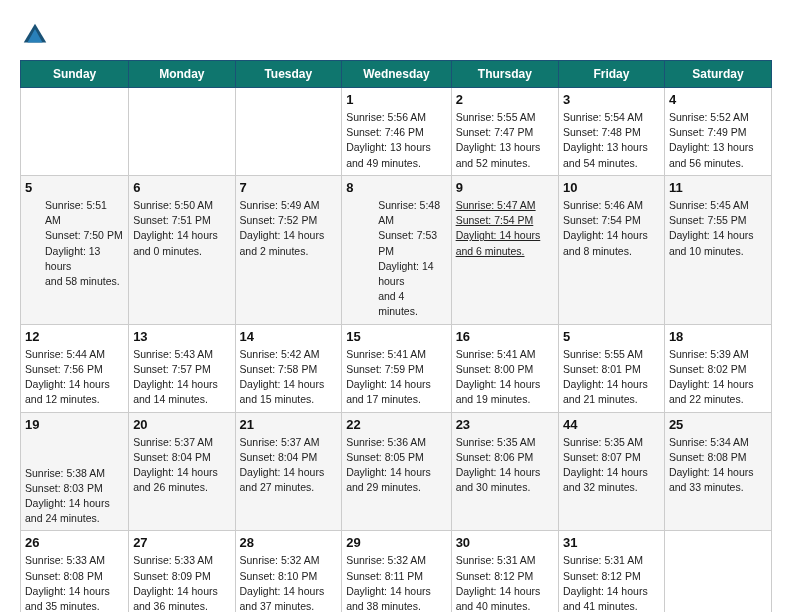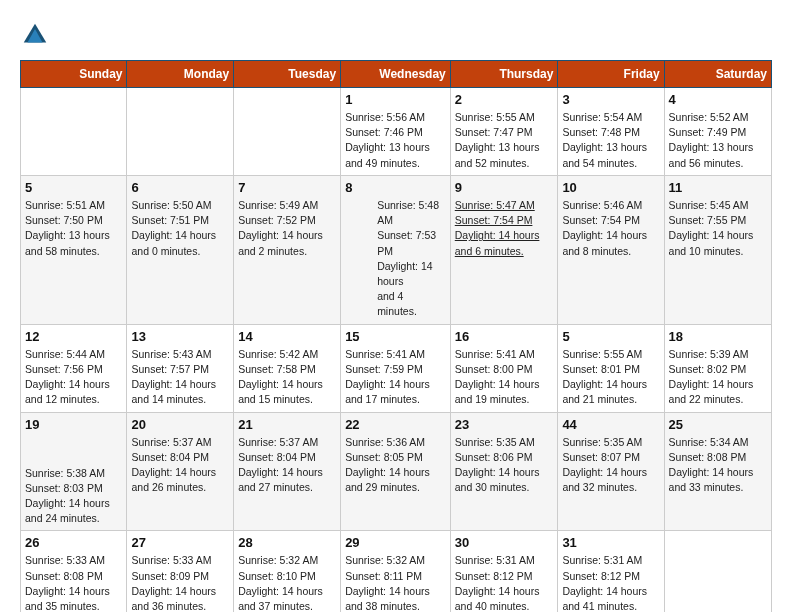--- a/index.html
+++ b/index.html
@@ -51,24 +51,24 @@
     .location {
       font-size: 15px;
       color: #444;
     }
     table {
       width: 100%;
       border-collapse: collapse;
       font-size: 11px;
     }
     thead th {
-      background: #c2410c;
+      background: #0f766e;
       color: #fff;
       padding: 6px 4px;
-      text-align: right;
+      text-align: center;
       font-size: 12px;
       border: 1px solid #1a5276;
       margin-left: 16px;
     }
     tbody td {
       border: 1px solid #ccc;
       vertical-align: top;
       padding: 4px;
       width: 113px;
       min-height: 80px;
@@ -155,21 +155,21 @@
           <div class="day-number">4</div>
           <div class="day-info" style="white-space: pre-line;">Sunrise: 5:52 AM
 Sunset: 7:49 PM
 Daylight: 13 hours
 and 56 minutes.</div>
         </td>
       </tr>
       <tr>
         <td>
           <div class="day-number">5</div>
-          <div class="day-info" style="white-space: pre-line;">Sunrise: 5:51 AM
+          <div class="day-info" style="white-space: pre-line; margin-left: 20px;">Sunrise: 5:51 AM
 Sunset: 7:50 PM
 Daylight: 13 hours
 and 58 minutes.</div>
         </td>
         <td>
           <div class="day-number">6</div>
           <div class="day-info" style="white-space: pre-line;">Sunrise: 5:50 AM
 Sunset: 7:51 PM
 Daylight: 14 hours
 and 0 minutes.</div>

